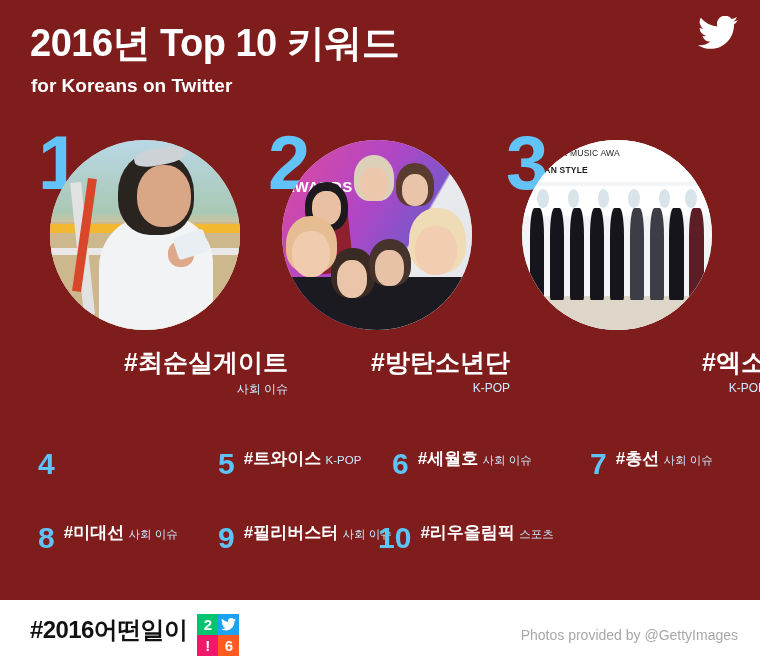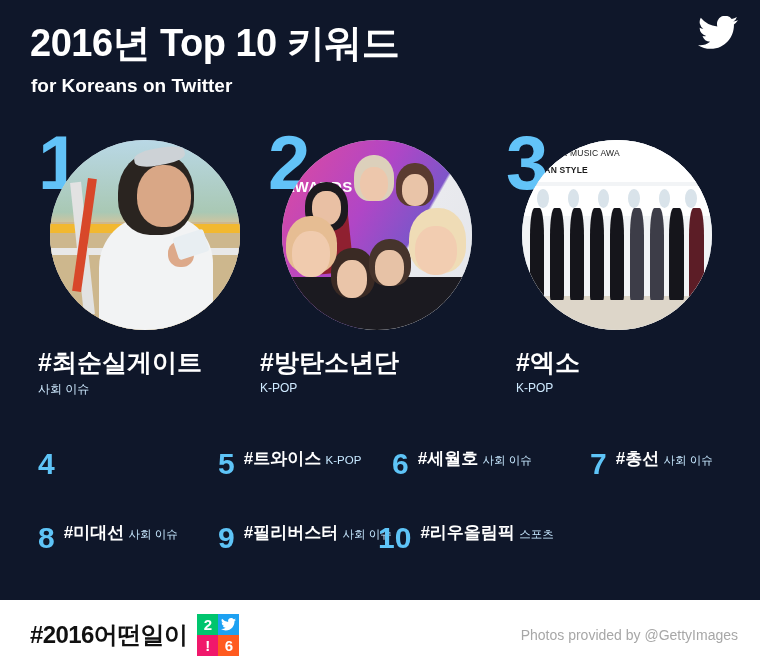--- a/index.html
+++ b/index.html
@@ -13,21 +13,21 @@
 
   body {
     font-family: "Liberation Sans", "DejaVu Sans", sans-serif;
     background: #ffffff;
   }
 
   .infographic {
     position: relative;
     width: 760px;
     height: 667px;
-    background: #0f172a;
+    background: #7f1d1d;
     overflow: hidden;
   }
 
   
   .header {
     position: absolute;
     top: 0; left: 0;
     width: 760px;
     height: 120px;
   }
@@ -103,21 +103,21 @@
   .top-card.c2 .photo-circle { left: 22px; }
   .top-card.c3 .photo-circle { left: 28px; }
 
   .photo-circle .scene { position: absolute; inset: 0; }
 
   .top-label {
     position: absolute;
     top: 218px;
     left: 0;
     width: 250px;
-    text-align: left;
+    text-align: right;
     z-index: 3;
   }
   .top-card.c1 .top-label { left: 8px; }
   .top-card.c3 .top-label { left: 22px; }
   .top-keyword {
     font-size: 25px;
     font-weight: bold;
     color: #ffffff;
     line-height: 1.15;
     white-space: nowrap;
@@ -183,21 +183,20 @@
     bottom: 0;
     width: 760px;
     height: 67px;
     background: #ffffff;
   }
   .footer-brand {
     position: absolute;
     left: 30px;
     top: 14px;
     display: flex;
-    align-items: center;
     gap: 10px;
   }
   .brand-tag {
     font-size: 24px;
     font-weight: bold;
     color: #111111;
     letter-spacing: -0.6px;
     white-space: nowrap;
   }
   .brand-logo {

